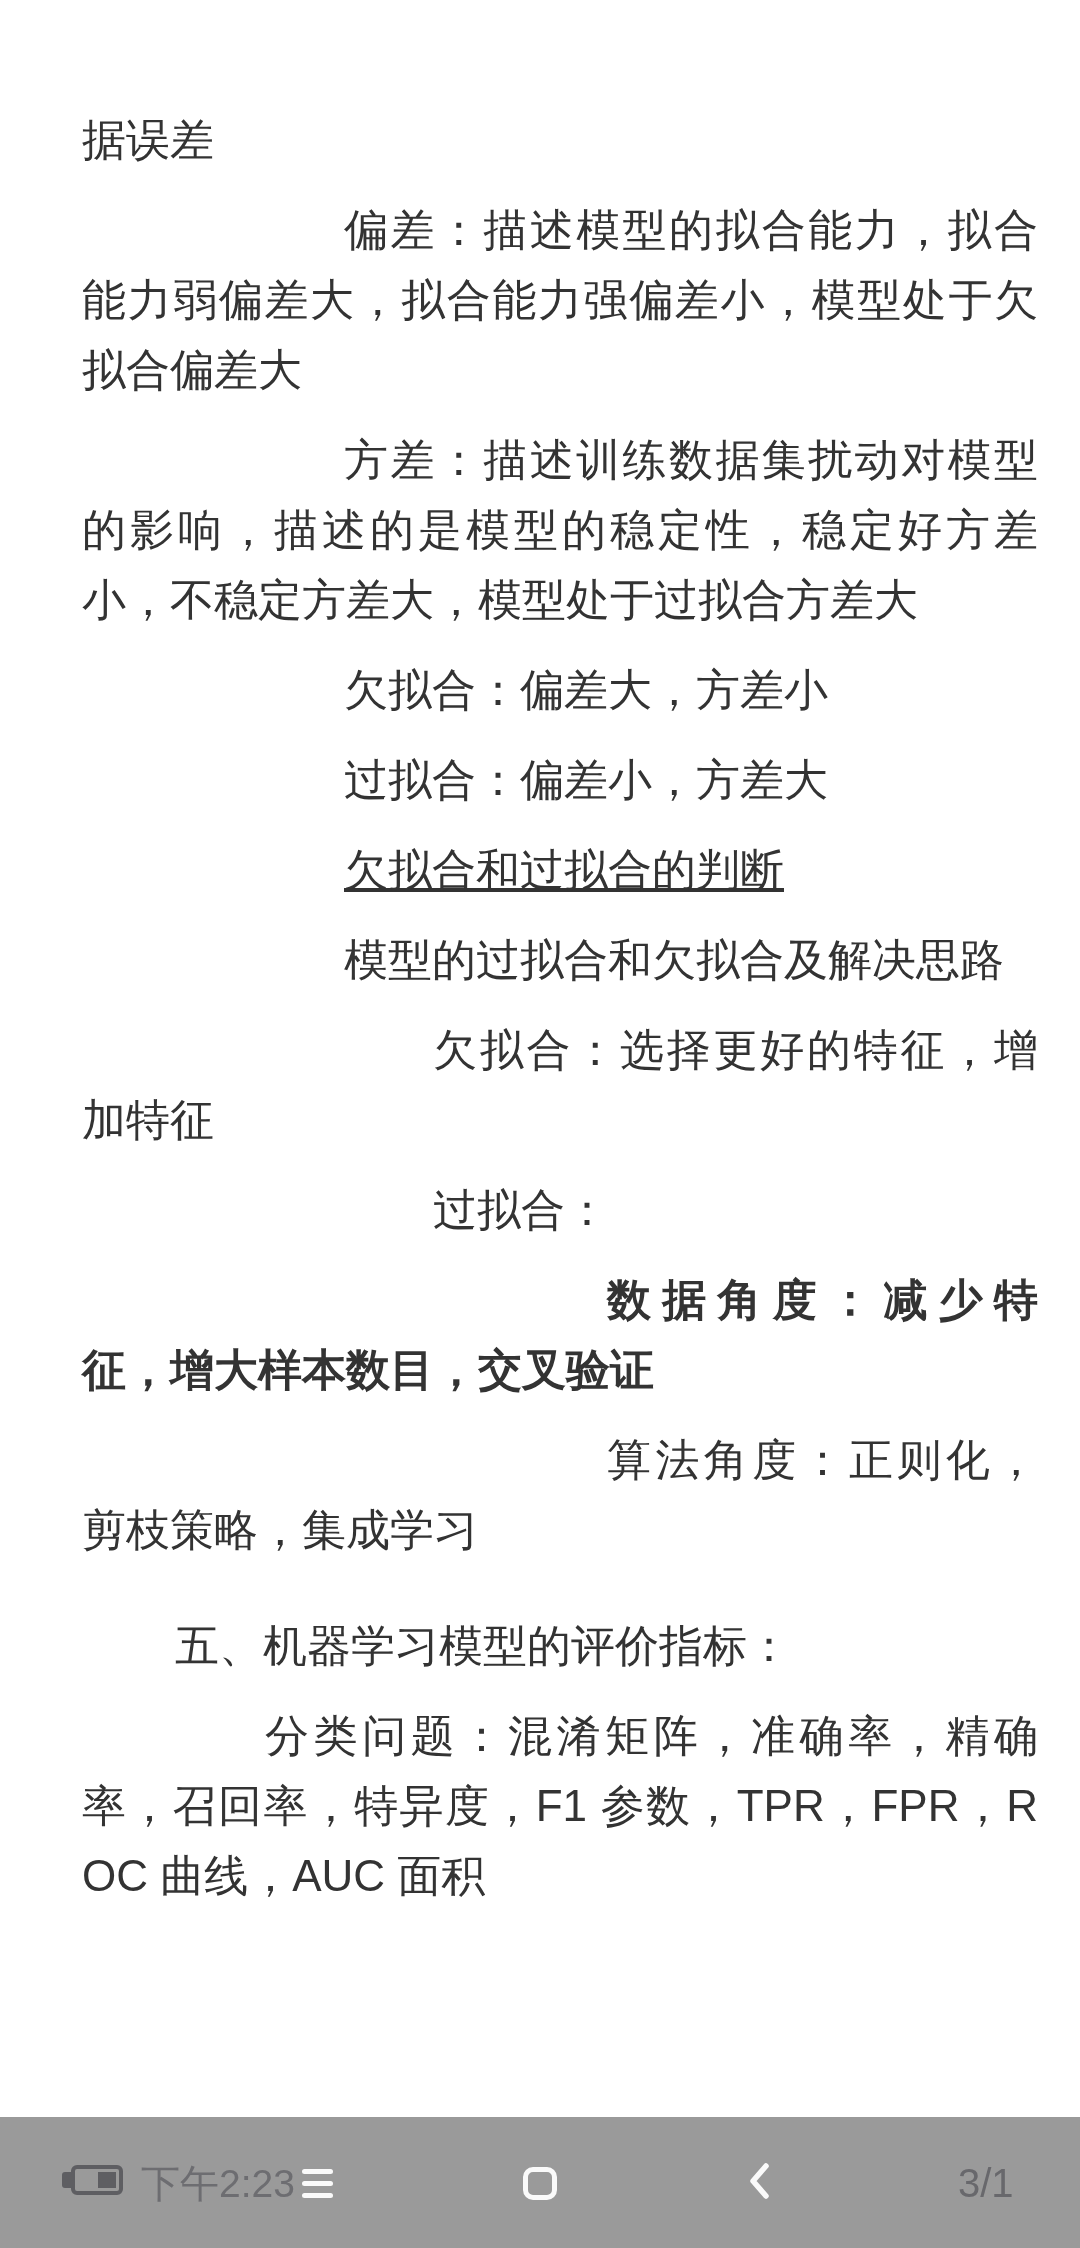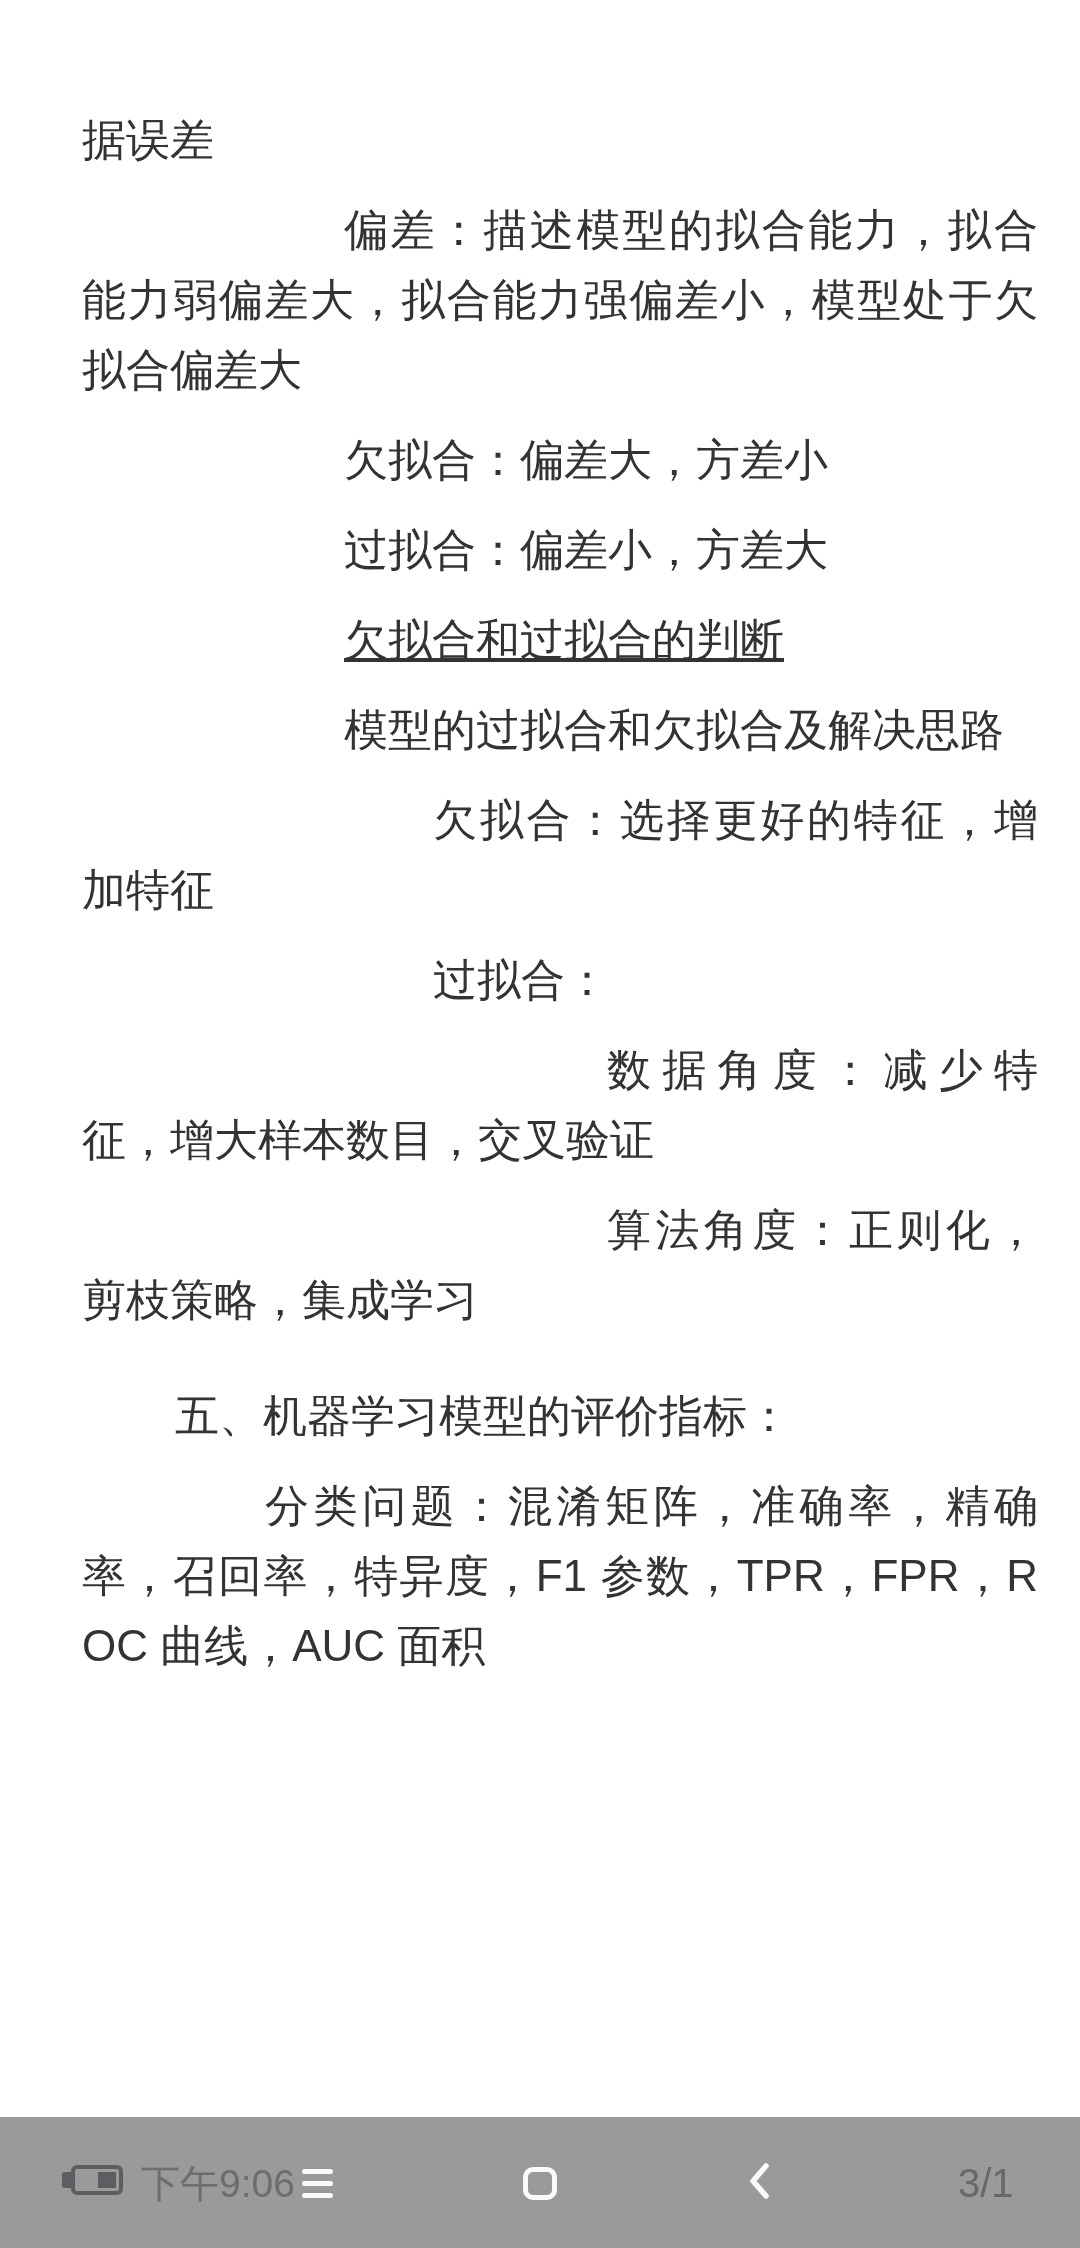--- a/index.html
+++ b/index.html
@@ -48,42 +48,43 @@
     position:absolute;left:958px;top:44px;height:45px;line-height:45px;
     font-size:40px;color:#68686c;white-space:nowrap;
   }
 </style>
 </head>
 <body>
 
 <div class="doc">
     <p class="para" style="text-indent: 0px;">据误差</p>
     <p class="para" style="text-indent: 262px;">偏差：描述模型的拟合能力，拟合能力弱偏差大，拟合能力强偏差小，模型处于欠拟合偏差大</p>
+    <p class="para" style="text-indent: 262px;">方差：描述训练数据集扰动对模型的影响，描述的是模型的稳定性，稳定好方差小，不稳定方差大，模型处于过拟合方差大</p>
     <p class="para" style="text-indent: 262px;">欠拟合：偏差大，方差小</p>
     <p class="para" style="text-indent: 262px;">过拟合：偏差小，方差大</p>
     <p class="para" style="text-indent: 262px; text-decoration: underline;">欠拟合和过拟合的判断</p>
     <p class="para" style="text-indent: 262px;">模型的过拟合和欠拟合及解决思路</p>
     <p class="para" style="text-indent: 351px;">欠拟合：选择更好的特征，增加特征</p>
     <p class="para" style="text-indent: 351px;">过拟合：</p>
-    <p class="para" style="text-indent: 525px;">数据角度：减少特征，增大样本数目，交叉验证</p>
+    <p class="para" style="text-indent: 525px; font-weight: bold;">数据角度：减少特征，增大样本数目，交叉验证</p>
     <p class="para" style="text-indent: 525px;">算法角度：正则化，剪枝策略，集成学习</p>
     <p class="para" style="text-indent: 93px; margin-top: 46px;">五、机器学习模型的评价指标：</p>
     <p class="para" style="text-indent: 183px;">分类问题：混淆矩阵，准确率，精确率，召回率，特异度，F1 参数，TPR，FPR，ROC 曲线，AUC 面积</p>
   </div>
 
 <div class="navbar">
 
   <div class="battery">
     <div class="nub"></div>
     <div class="bodyshell">
       <div class="fill"></div>
     </div>
   </div>
 
-  <div class="time">下午9:06</div>
+  <div class="time">下午2:23</div>
 
   <div class="menu">
     <div class="bar"></div>
     <div class="bar"></div>
     <div class="bar"></div>
   </div>
 
   <div class="home"></div>
 
   <div class="back">

